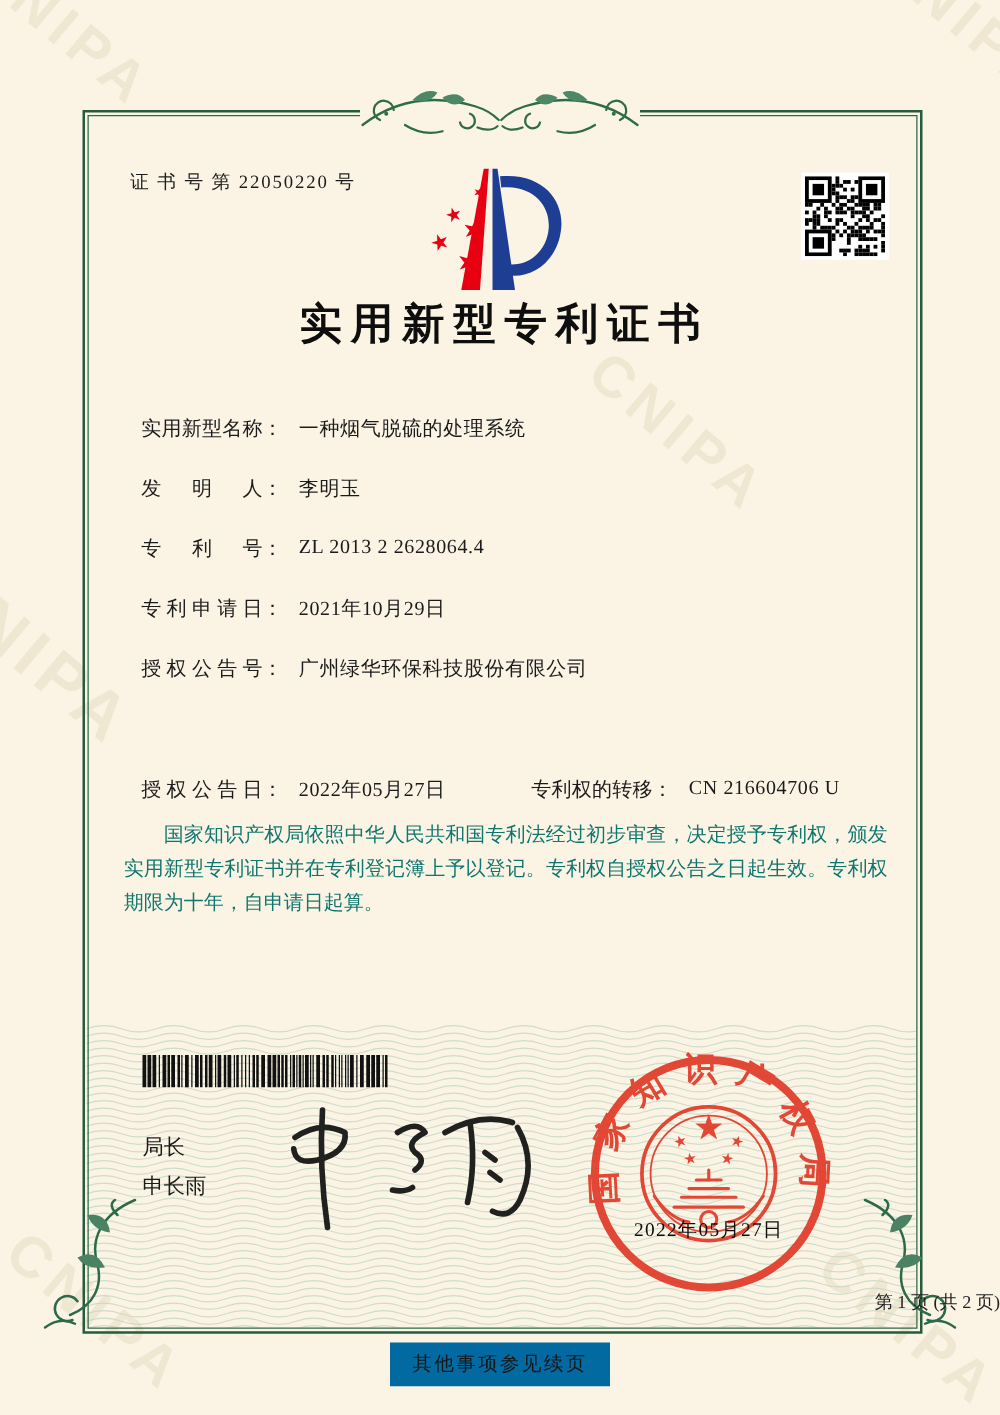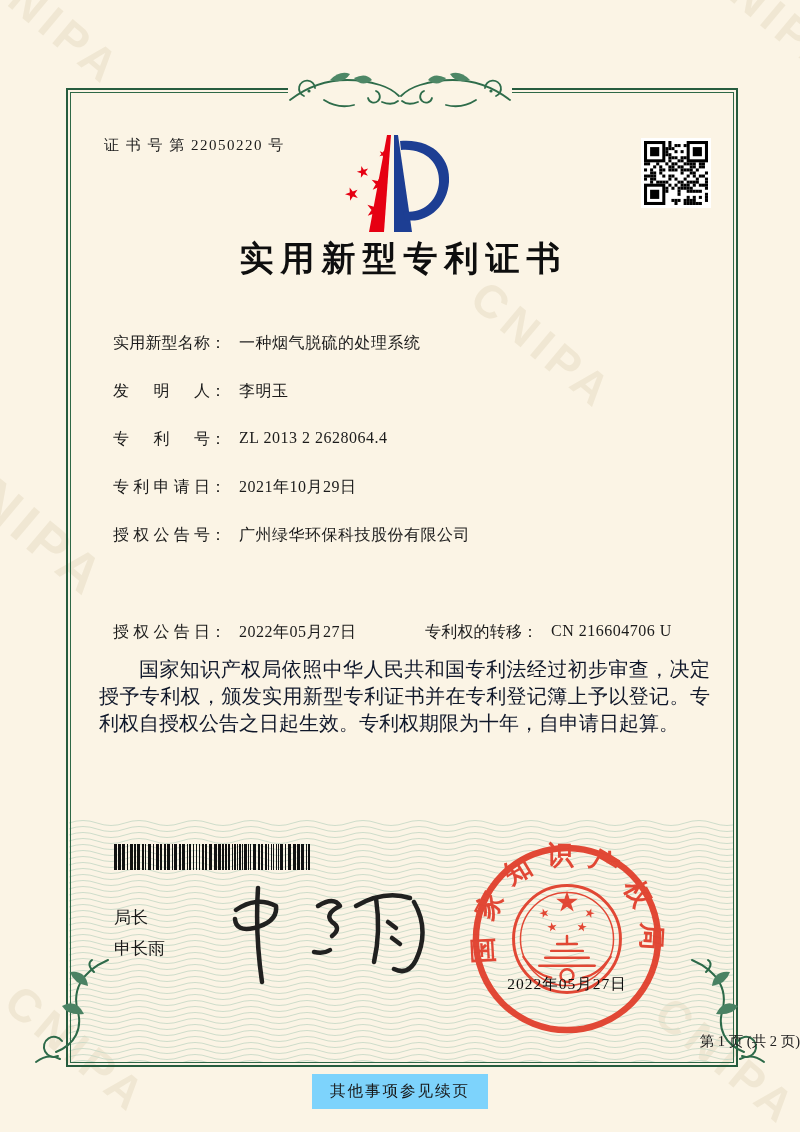--- a/index.html
+++ b/index.html
@@ -17,33 +17,33 @@
   .logo{position:absolute;left:338px;top:131px;width:125px;height:107px;}
   .qr-wrap{position:absolute;left:641px;top:138px;width:70px;height:70px;background:#fff;padding:3px;box-sizing:border-box;}
   .title{position:absolute;left:0;right:0;top:236px;text-align:center;font-size:34px;
       font-weight:bold;letter-spacing:7px;text-indent:7px;color:#0e0e0e;}
   .frow{position:absolute;left:113px;font-size:16px;white-space:nowrap;}
   .frow .lbl{display:inline-block;width:97px;text-align:justify;text-align-last:justify;vertical-align:top;}
   .frow .colon{display:inline-block;vertical-align:top;}
   .frow .val{display:inline-block;margin-left:9px;letter-spacing:0.5px;vertical-align:top;}
   .frow .val.wrap{white-space:normal;width:472px;line-height:26px;}
   .grant-pair{position:absolute;top:0;white-space:nowrap;}
-  .paras{position:absolute;left:99px;top:656px;width:611px;font-size:20px;line-height:26.8px;
-      text-align:justify;color:#0f172a;}
+  .paras{position:absolute;left:99px;top:656px;width:611px;font-size:16px;line-height:26.8px;
+      text-align:justify;color:#0f766e;}
   .paras p{margin:0;text-indent:2em;}
   .barcode{position:absolute;left:113px;top:844px;}
   .signer-title{position:absolute;left:114px;top:906px;font-size:17px;color:#1a1a1a;}
   .signer-name{position:absolute;left:114px;top:937px;font-size:17px;color:#1a1a1a;font-family:Liberation Serif, serif;}
   .signature{position:absolute;left:210px;top:876px;}
   .seal{position:absolute;left:468px;top:840px;opacity:.92;}
   .seal-date{position:absolute;left:468px;top:974px;width:198px;text-align:center;
       font-size:15.5px;color:#0d0d0d;letter-spacing:1px;}
   .page-info{position:absolute;left:0;right:0;top:1032px;text-align:right;font-size:14.5px;color:#222;}
   .continuation{position:absolute;left:0;right:0;top:1074px;text-align:center;}
-  .continuation span{display:inline-block;background:#7dd3fc;padding:7px 18px;font-size:15.5px;
+  .continuation span{display:inline-block;background:#0369a1;padding:7px 18px;font-size:15.5px;
       letter-spacing:2px;color:#171717;}
   .waves{position:absolute;left:69px;top:820px;}
   .ornament-top{position:absolute;left:282px;top:62px;}
   .flourish{position:absolute;}
 </style>
 </head>
 <body>
 
 <div class="page">
 

